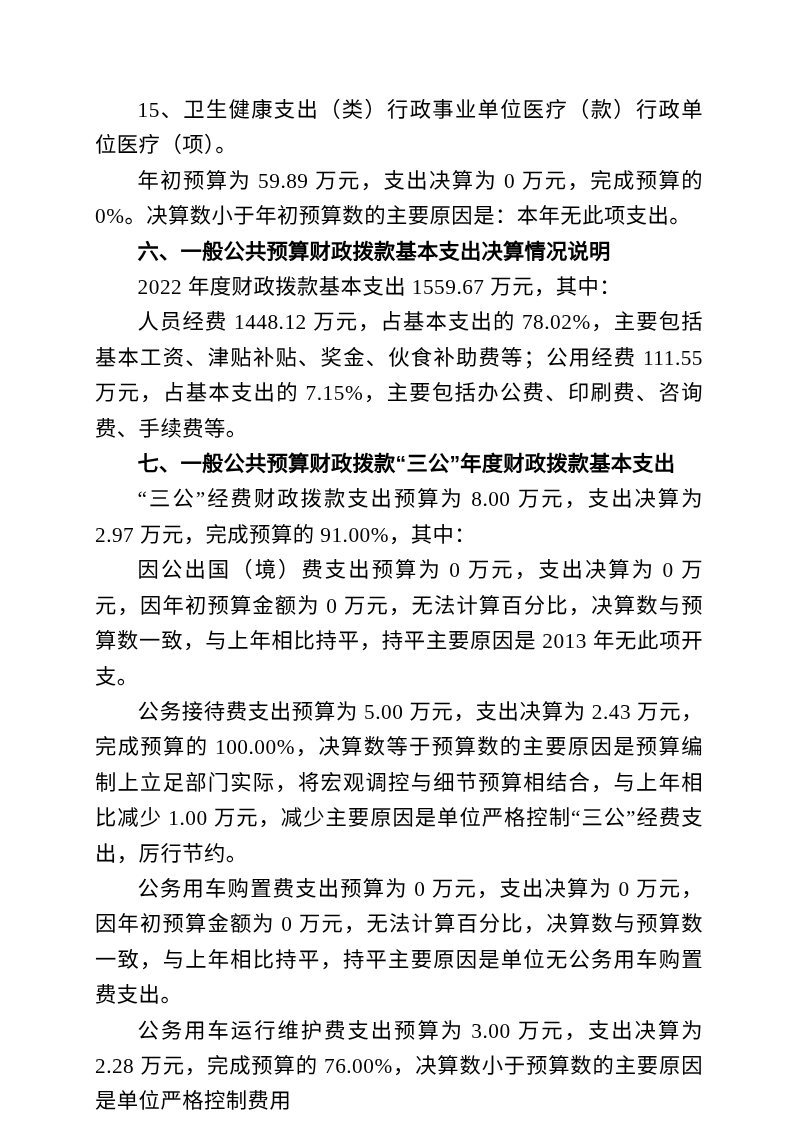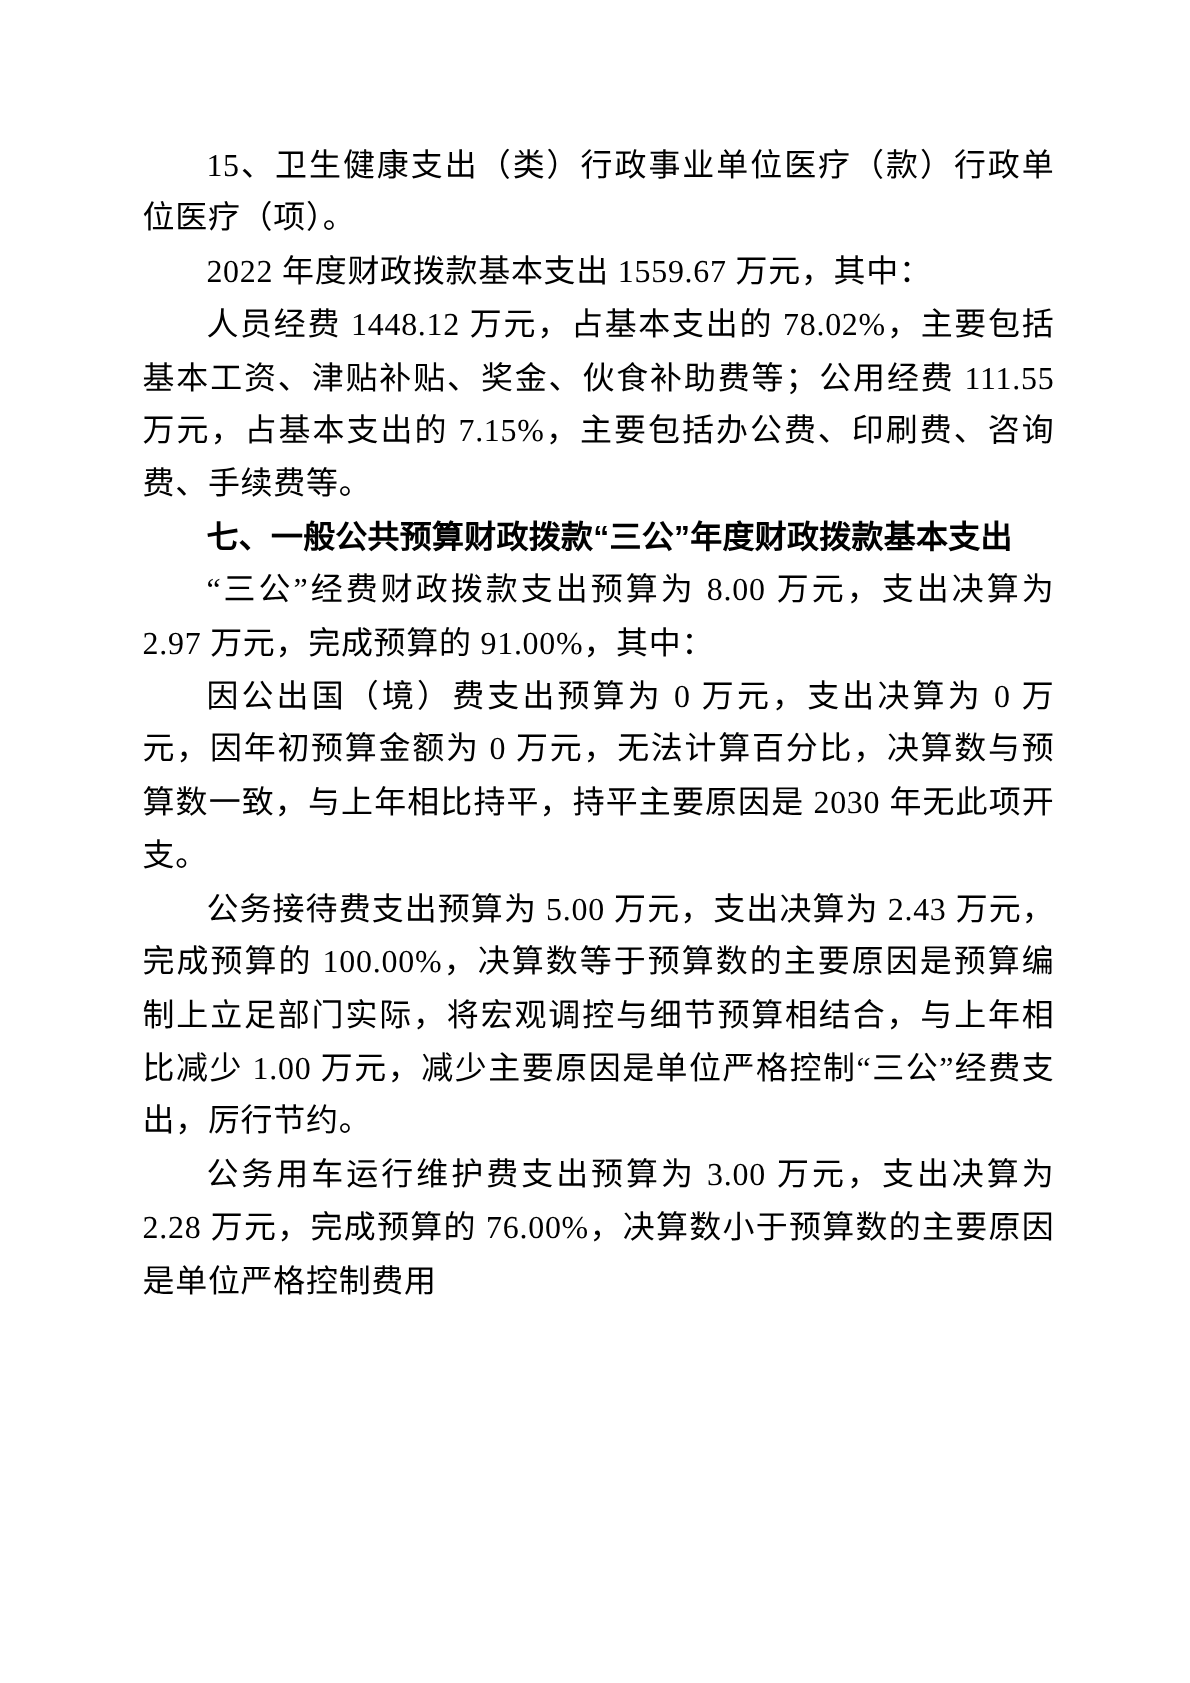--- a/index.html
+++ b/index.html
@@ -43,21 +43,24 @@
     font-weight: bold;
     letter-spacing: 0.2px;
   }
 </style>
 </head>
 <body>
 
 <div class="page">
   <div class="content">
     <p class="para">15、卫生健康支出（类）行政事业单位医疗（款）行政单位医疗（项）。</p>
+    <p class="para">年初预算为 59.89 万元，支出决算为 0 万元，完成预算的 0%。决算数小于年初预算数的主要原因是：本年无此项支出。</p>
+    <p class="heading">六、一般公共预算财政拨款基本支出决算情况说明</p>
     <p class="para">2022 年度财政拨款基本支出 1559.67 万元，其中：</p>
     <p class="para">人员经费 1448.12 万元，占基本支出的 78.02%，主要包括基本工资、津贴补贴、奖金、伙食补助费等；公用经费 111.55 万元，占基本支出的 7.15%，主要包括办公费、印刷费、咨询费、手续费等。</p>
     <p class="heading">七、一般公共预算财政拨款“三公”年度财政拨款基本支出</p>
     <p class="para">“三公”经费财政拨款支出预算为 8.00 万元，支出决算为 2.97 万元，完成预算的 91.00%，其中：</p>
-    <p class="para">因公出国（境）费支出预算为 0 万元，支出决算为 0 万元，因年初预算金额为 0 万元，无法计算百分比，决算数与预算数一致，与上年相比持平，持平主要原因是 2030 年无此项开支。</p>
+    <p class="para">因公出国（境）费支出预算为 0 万元，支出决算为 0 万元，因年初预算金额为 0 万元，无法计算百分比，决算数与预算数一致，与上年相比持平，持平主要原因是 2013 年无此项开支。</p>
     <p class="para">公务接待费支出预算为 5.00 万元，支出决算为 2.43 万元，完成预算的 100.00%，决算数等于预算数的主要原因是预算编制上立足部门实际，将宏观调控与细节预算相结合，与上年相比减少 1.00 万元，减少主要原因是单位严格控制“三公”经费支出，厉行节约。</p>
+    <p class="para">公务用车购置费支出预算为 0 万元，支出决算为 0 万元，因年初预算金额为 0 万元，无法计算百分比，决算数与预算数一致，与上年相比持平，持平主要原因是单位无公务用车购置费支出。</p>
     <p class="para">公务用车运行维护费支出预算为 3.00 万元，支出决算为 2.28 万元，完成预算的 76.00%，决算数小于预算数的主要原因是单位严格控制费用</p>
   </div>
 </div>
 
 </body></html>

